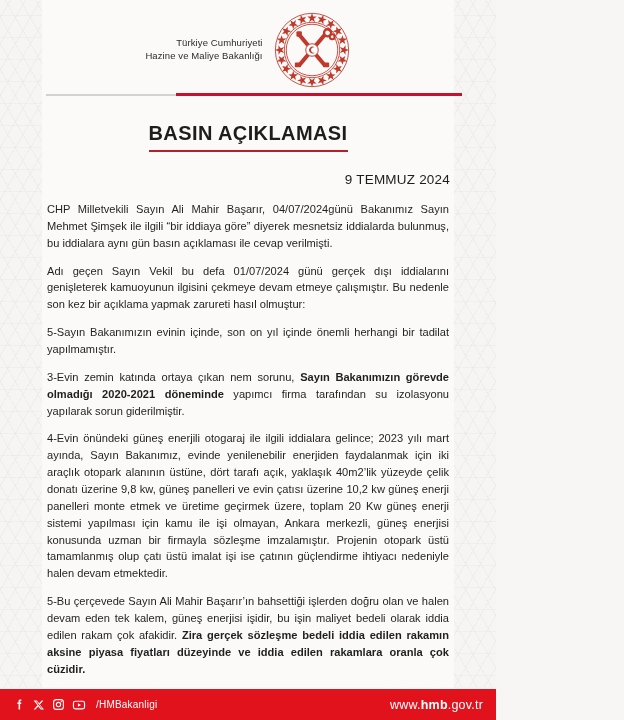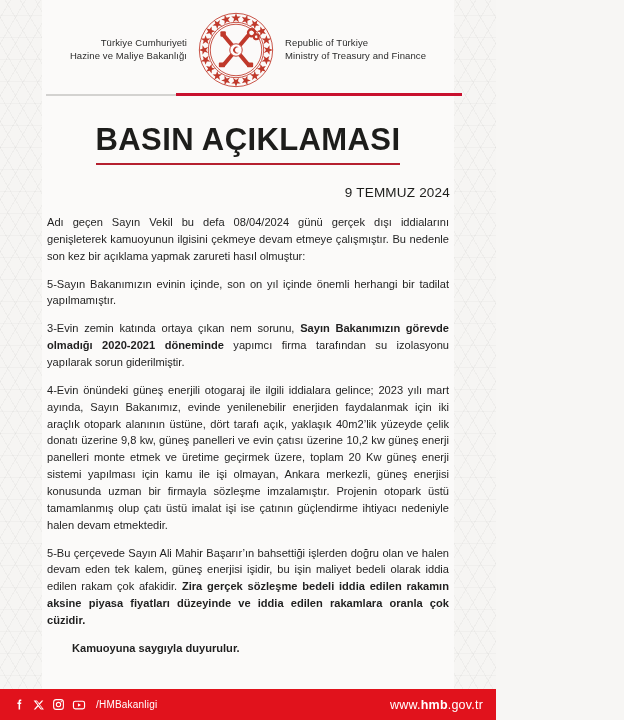--- a/index.html
+++ b/index.html
@@ -82,21 +82,21 @@
     background: #c8102e;
   }
 
   
   .title-block {
     text-align: center;
     margin-top: 24px;
   }
   .title {
     display: inline-block;
-    font-size: 31px;
+    font-size: 20px;
     font-weight: bold;
     letter-spacing: .4px;
     color: #1d1d1b;
     padding-bottom: 5px;
     border-bottom: 2.5px solid #b5202f;
   }
 
   
   .date {
     margin: 20px 46px 0 0;
@@ -207,40 +207,37 @@
             <circle cx="76" cy="33" r="3.2" fill="none" stroke="#c0392b" stroke-width="2.6"></circle>
             <rect x="30" y="26" width="7" height="7" rx="1.4"></rect>
             <rect x="28" y="66" width="8" height="6" rx="1.2"></rect>
             <rect x="64" y="66" width="8" height="6" rx="1.2"></rect>
           </g>
           <circle cx="50" cy="50" r="8" fill="#ffffff" stroke="#c0392b" stroke-width="1.2"></circle>
           <path d="M53.5 46.6a4.4 4.4 0 1 0 0 6.8 3.6 3.6 0 1 1 0-6.8z" fill="#c0392b"></path>
         </svg>
       </span>
 
-      <div class="hdr-text hdr-right">
-        <div>Republic of Türkiye</div>
-        <div>Ministry of Treasury and Finance</div>
-      </div>
     </div>
 
     <div class="divider-wrap">
       <div class="divider-gray"></div>
       <div class="divider-red"></div>
     </div>
 
     <div class="title-block">
       <span class="title">BASIN AÇIKLAMASI</span>
     </div>
 
     <div class="date">9 TEMMUZ 2024</div>
 
     <div class="body">
 
-      <p>Adı geçen Sayın Vekil bu defa 08/04/2024 günü gerçek dışı iddialarını genişleterek kamuoyunun ilgisini çekmeye devam etmeye çalışmıştır. Bu nedenle son kez bir açıklama yapmak zarureti hasıl olmuştur:</p>
+      <p>CHP Milletvekili Sayın  Ali Mahir Başarır, 04/07/2024günü Bakanımız Sayın Mehmet Şimşek ile ilgili “bir iddiaya göre” diyerek mesnetsiz iddialarda bulunmuş, bu iddialara aynı gün basın açıklaması ile cevap verilmişti.</p>
+      <p>Adı geçen Sayın Vekil bu defa 01/07/2024 günü gerçek dışı iddialarını genişleterek kamuoyunun ilgisini çekmeye devam etmeye çalışmıştır. Bu nedenle son kez bir açıklama yapmak zarureti hasıl olmuştur:</p>
       <p>5-Sayın Bakanımızın evinin içinde, son on yıl içinde önemli herhangi bir tadilat yapılmamıştır.</p>
 
       <p><span>3-Evin zemin katında ortaya çıkan nem sorunu, </span><b>Sayın Bakanımızın görevde olmadığı 2020-2021 döneminde</b><span> yapımcı firma tarafından su izolasyonu yapılarak sorun giderilmiştir.</span></p>
 
       <p>4-Evin önündeki güneş enerjili otogaraj ile ilgili iddialara gelince; 2023 yılı mart ayında, Sayın Bakanımız, evinde yenilenebilir enerjiden faydalanmak için iki araçlık otopark alanının üstüne, dört tarafı açık, yaklaşık 40m2’lik yüzeyde çelik donatı üzerine 9,8 kw,  güneş panelleri ve evin çatısı üzerine 10,2 kw güneş enerji panelleri monte etmek ve üretime geçirmek üzere, toplam 20 Kw güneş enerji sistemi yapılması için kamu ile işi olmayan, Ankara merkezli, güneş enerjisi konusunda uzman bir firmayla sözleşme imzalamıştır. Projenin otopark üstü tamamlanmış olup çatı üstü imalat işi ise çatının güçlendirme ihtiyacı nedeniyle halen devam etmektedir.</p>
 
       <p><span>5-Bu çerçevede Sayın Ali Mahir Başarır’ın bahsettiği işlerden doğru olan ve halen devam eden tek kalem, güneş enerjisi  işidir, bu işin maliyet  bedeli olarak iddia edilen rakam çok afakidir. </span><b>Zira gerçek sözleşme bedeli iddia edilen rakamın aksine piyasa fiyatları düzeyinde ve iddia edilen rakamlara oranla çok cüzidir.</b></p>
 
       <p class="closing last">Kamuoyuna saygıyla duyurulur.</p>
     </div>

